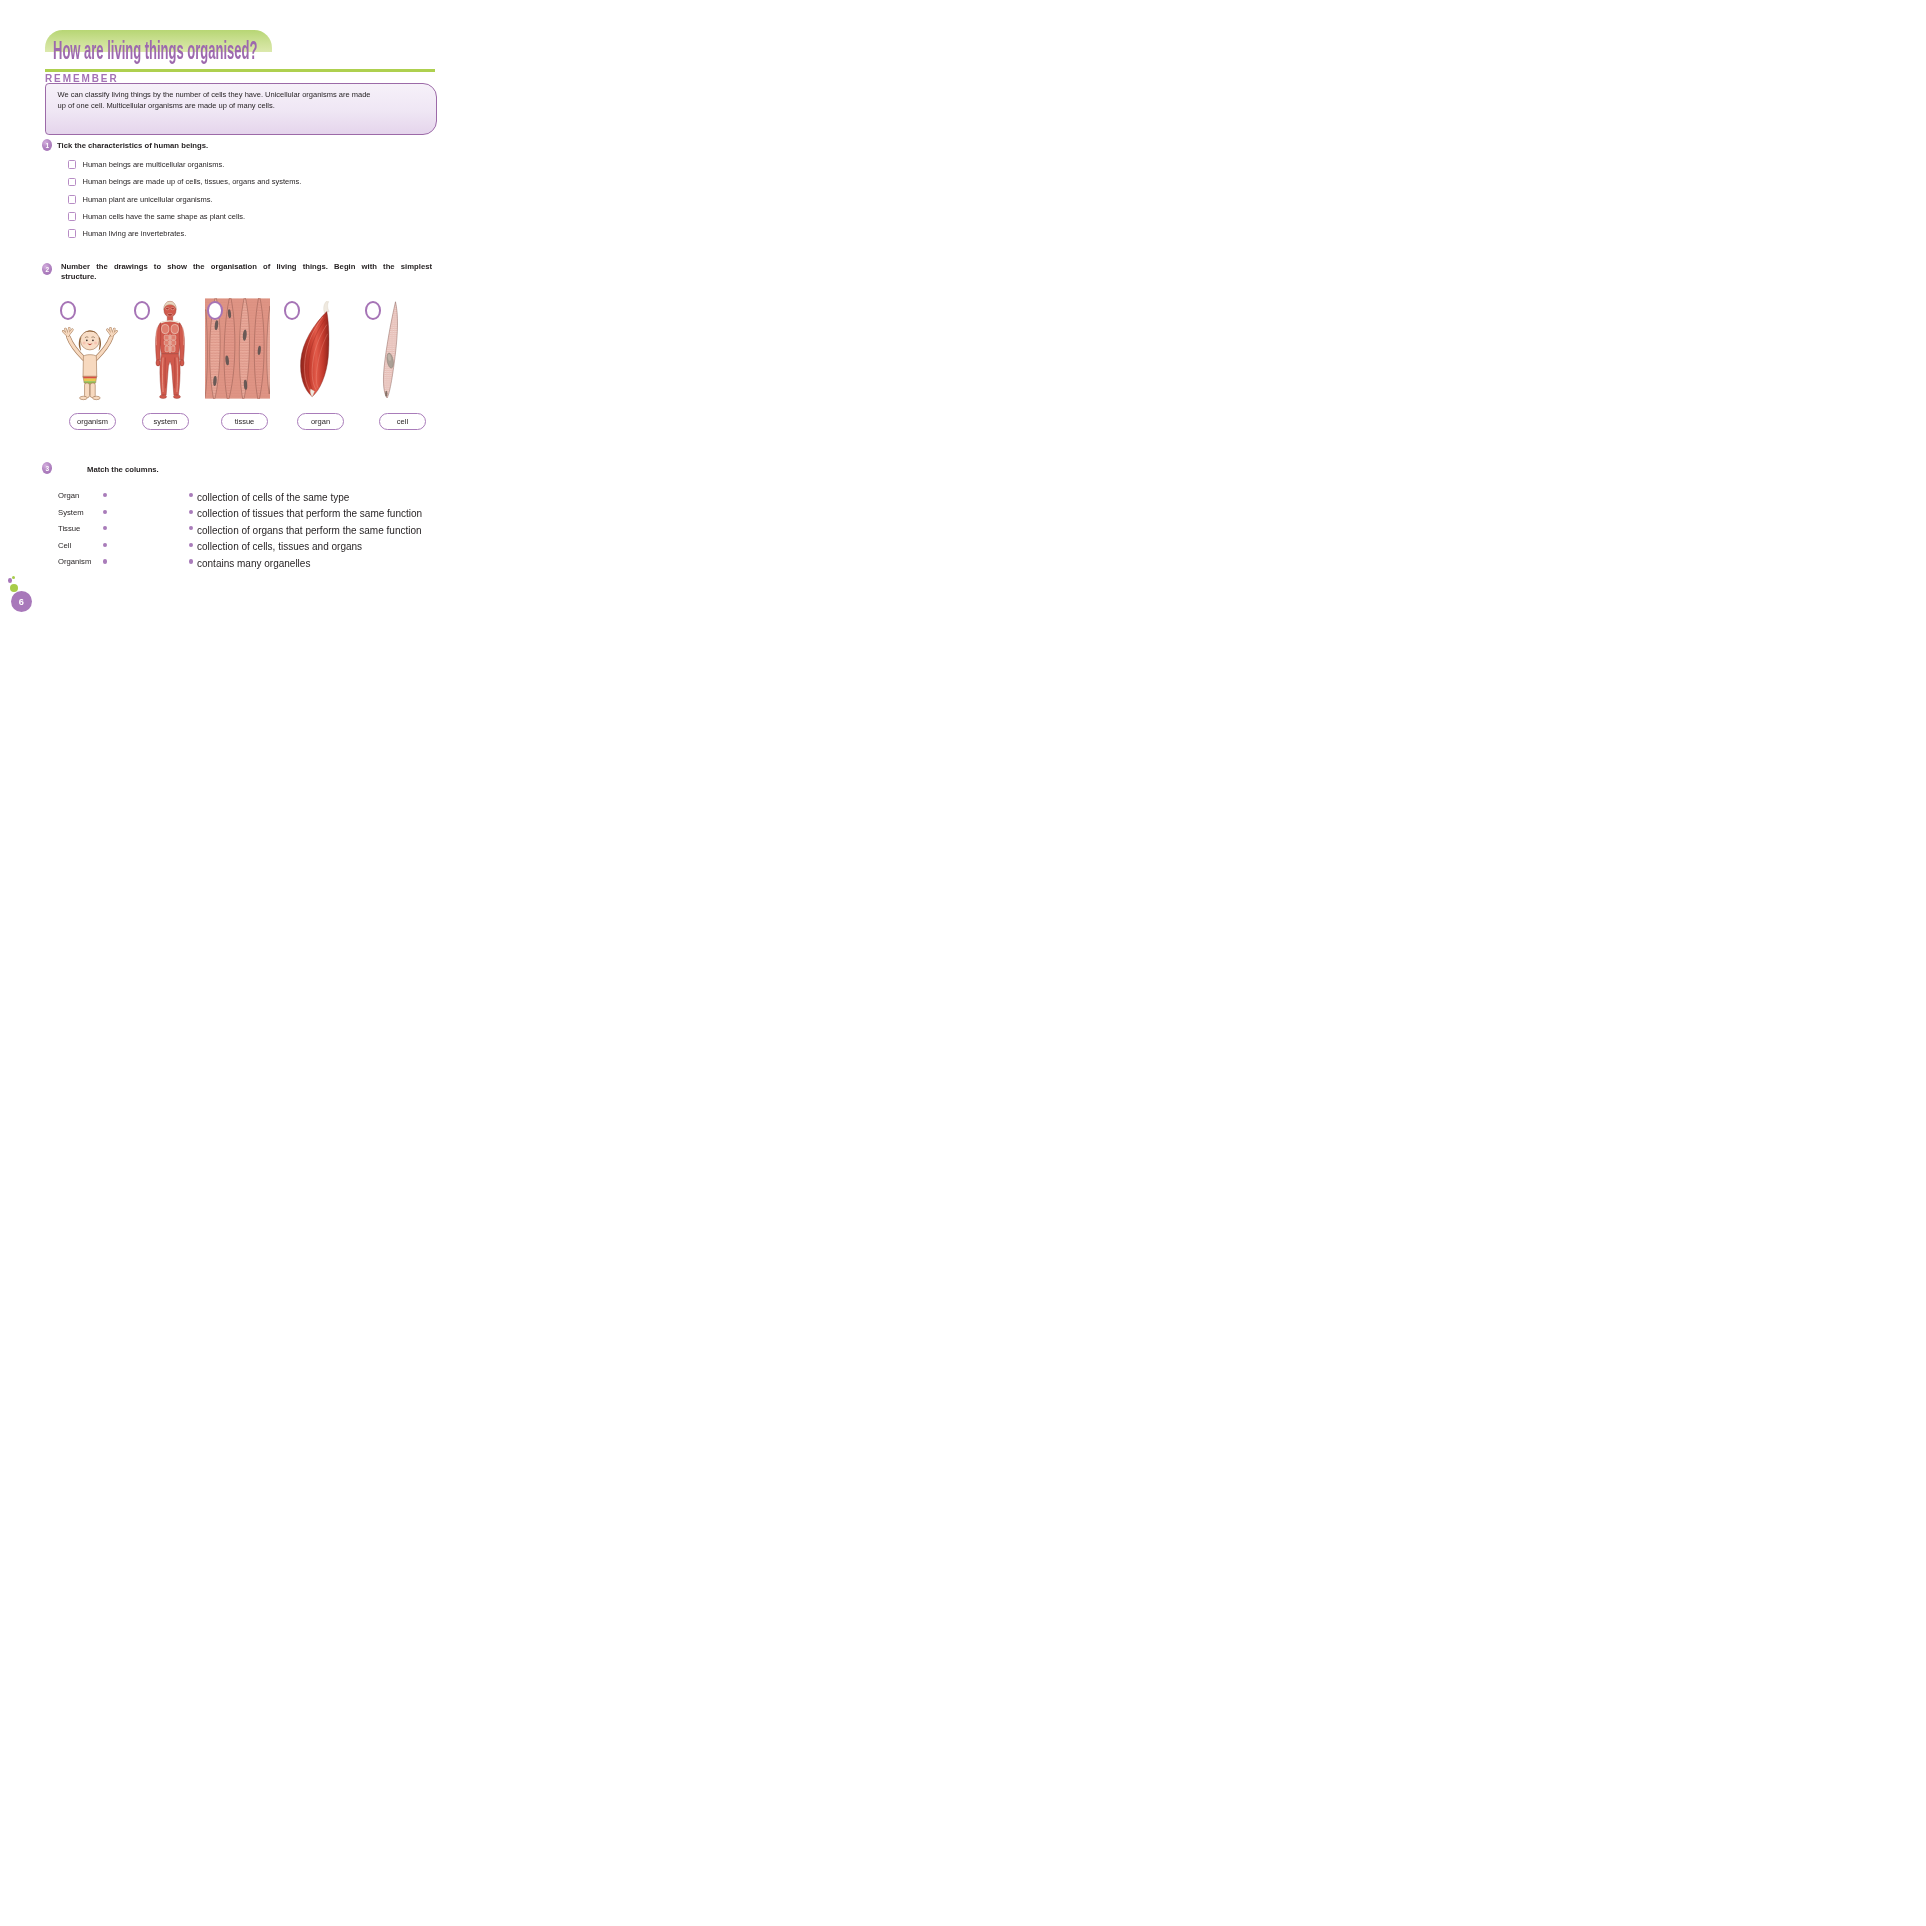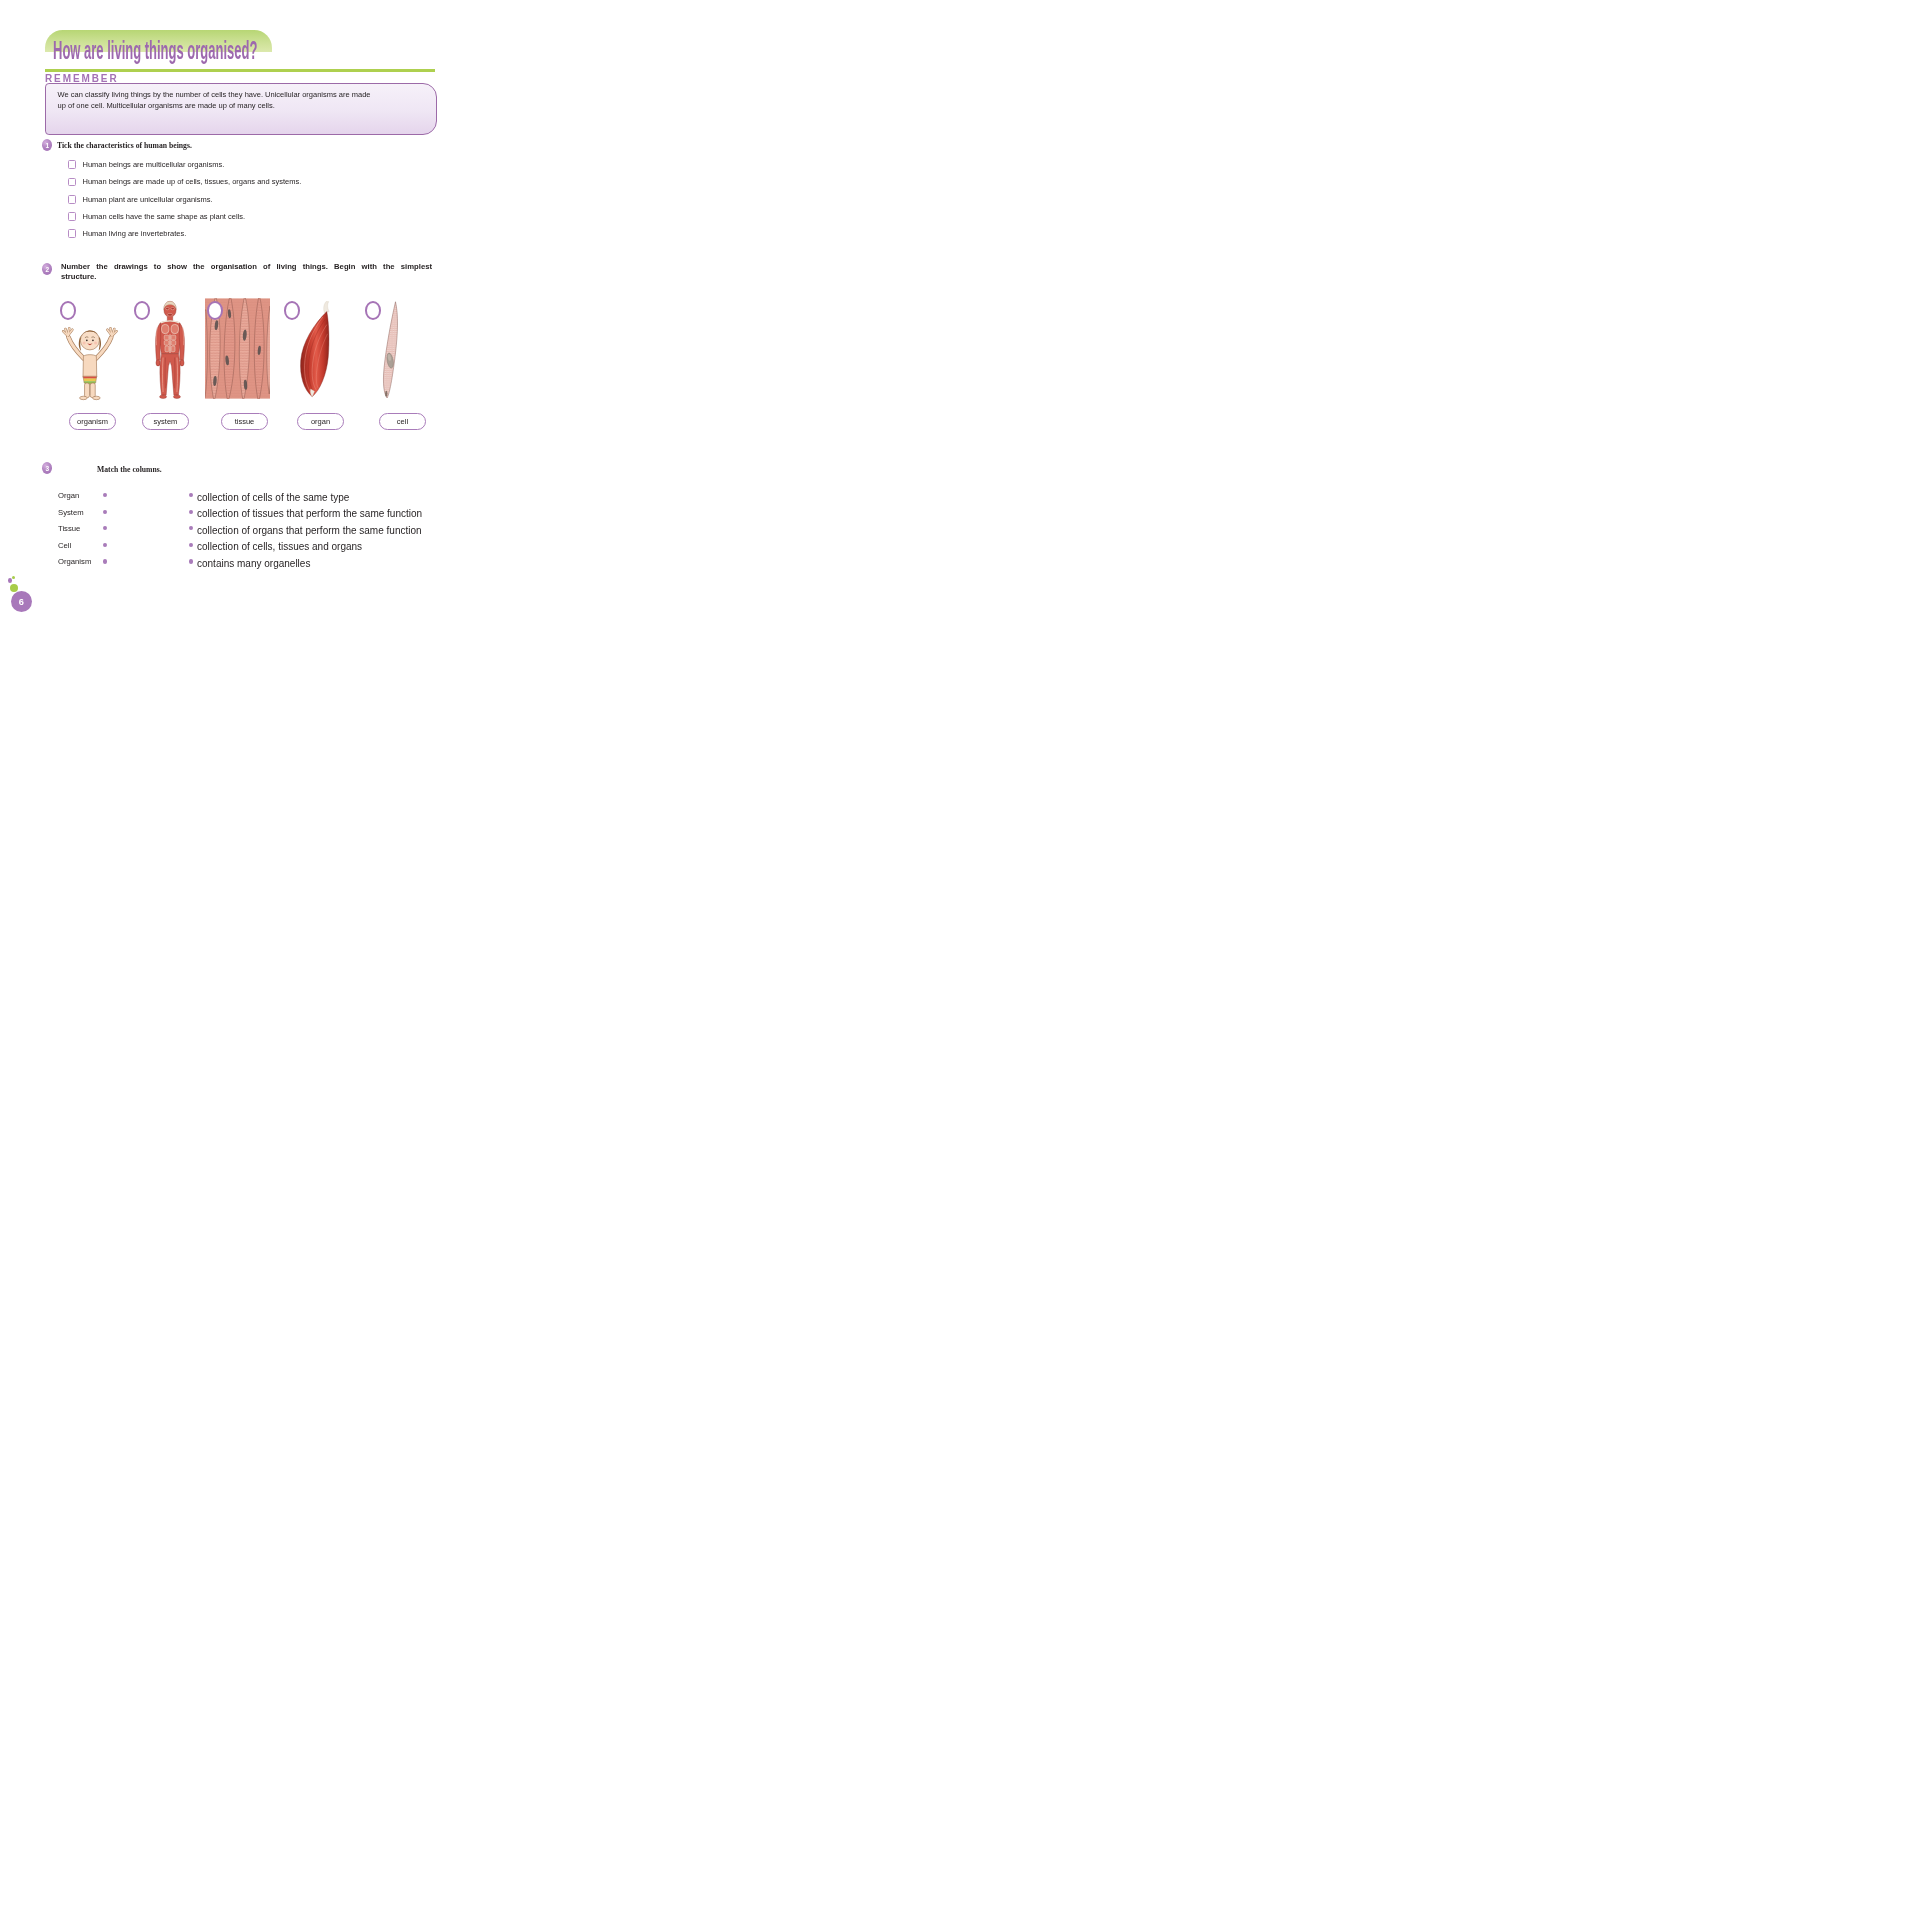--- a/index.html
+++ b/index.html
@@ -37,21 +37,21 @@
   }
   .remember-box p { margin:0; font-size:7.5px; line-height:11.2px; }
 
   
   .badge {
     position:absolute; width:10.4px; height:12px; border-radius:50%;
     background:radial-gradient(circle at 35% 30%, #d4aede 0%, #b184c1 45%, #a06cb4 100%);
     color:#fff; font-weight:700; font-size:6.5px;
     display:flex; align-items:center; justify-content:center;
   }
-  .prompt { position:absolute; font-size:7.7px; font-weight:700; white-space:nowrap;font-family:Liberation Serif, serif; }
+  .prompt { position:absolute; font-size:7.7px; font-weight:700; white-space:nowrap; }
 
   .q1-options { position:absolute; left:68px; top:156px; }
   .opt { display:flex; align-items:center; height:17.3px; }
   .checkbox {
     width:8px; height:8.9px; box-sizing:border-box; background:#fff;
     border:1.2px solid #b78cc5; border-top-width:1.5px; border-bottom-width:1.5px;
     border-radius:1.5px; margin-right:6.5px; flex:0 0 auto;
   }
   .opt-label { font-size:7.5px; }
 
@@ -316,21 +316,21 @@
   <div class="pill" style="left:297px;">
     <span>organ</span>
   </div>
   <div class="pill" style="left:379px;">
     <span>cell</span>
   </div>
 
   <div class="badge" style="left:42px; top:462px;">
     <span>3</span>
   </div>
-  <div class="prompt" style="left:57px; top:465px;padding-left:40px;">Match the columns.</div>
+  <div class="prompt" style="left:47px; top:465px;padding-left:40px;">Match the columns.</div>
 
   <div class="match">
     <div class="match-row">
       <span class="term">Organ</span>
       <span class="mdot l"></span>
       <span class="mdot r"></span>
       <span class="desc">collection of cells of the same type</span>
     </div>
     <div class="match-row">
       <span class="term">System</span>

